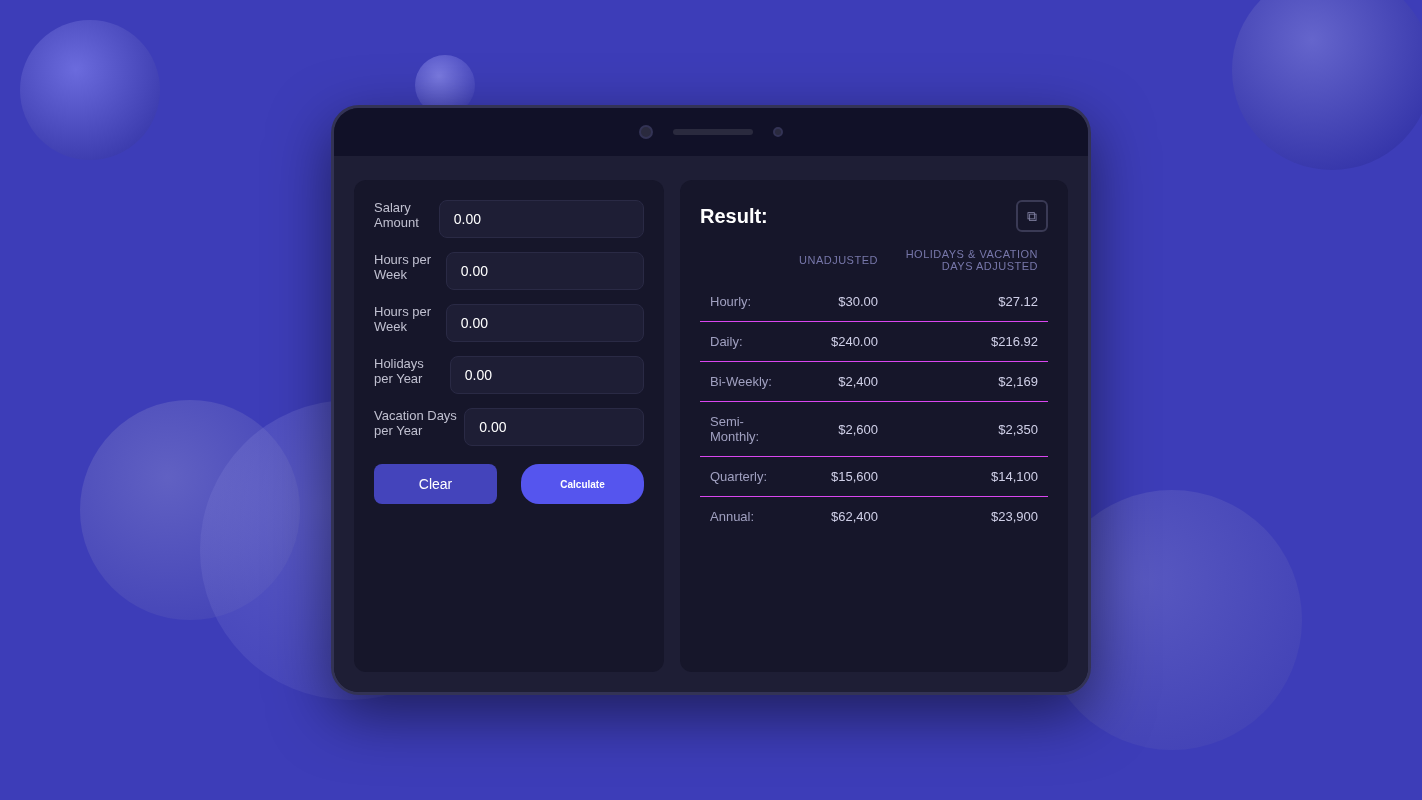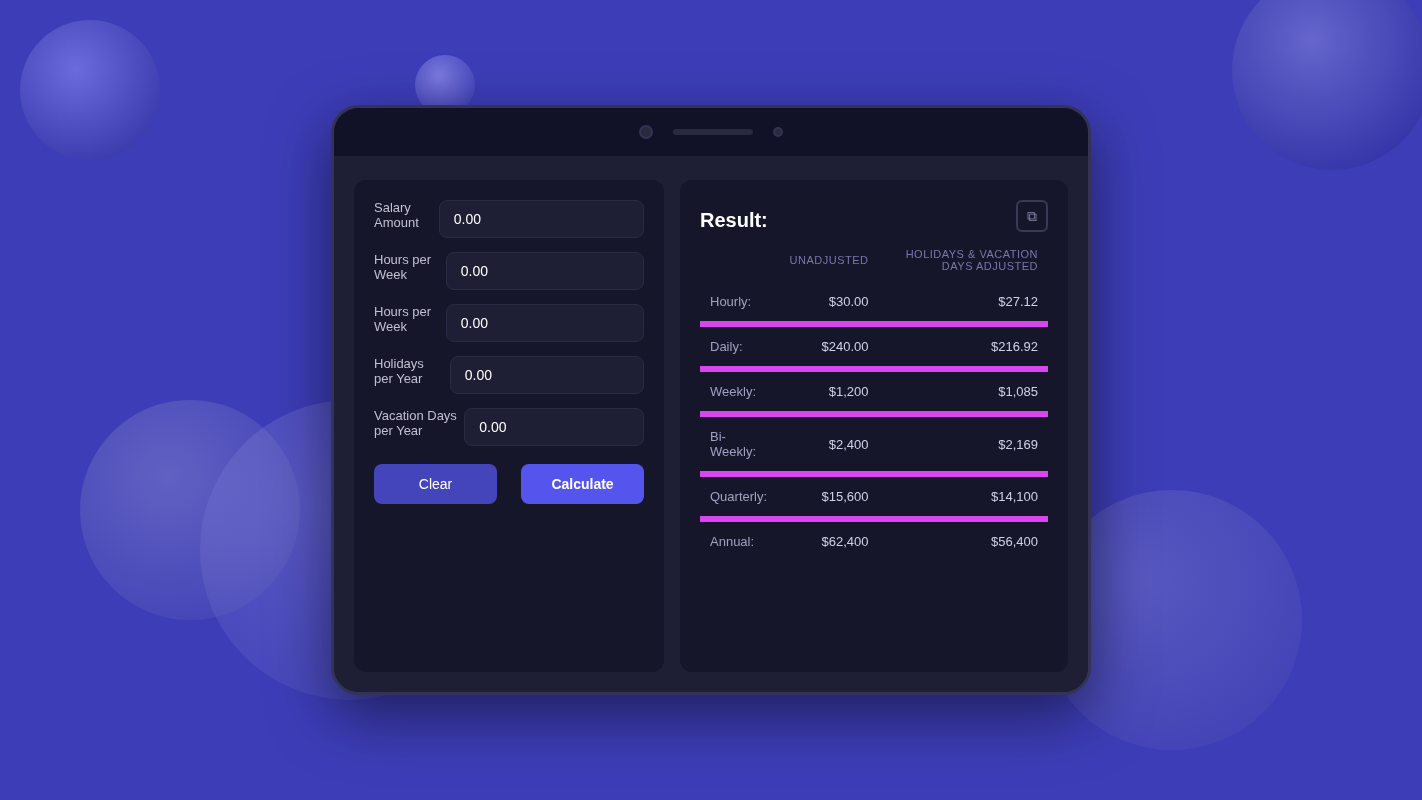--- a/index.html
+++ b/index.html
@@ -201,41 +201,41 @@
       font-size: 14px;
       font-weight: 500;
       cursor: pointer;
     }
 
     .btn-calculate {
       flex: 1;
       padding: 12px;
       background: #5555ee;
       border: none;
-      border-radius: 8px;
+      border-radius: 18px;
       color: #fff;
-      font-size: 14px;
+      font-size: 10px;
       font-weight: 600;
       cursor: pointer;
     }
 
     
     .right-panel {
       background: #16162a;
       border-radius: 12px;
       padding: 20px;
       flex: 1;
       display: flex;
       flex-direction: column;
       overflow: hidden;
     }
 
     .result-header {
       display: flex;
-      align-items: flex-end;
+      align-items: center;
       justify-content: space-between;
       margin-bottom: 16px;
       gap: 20px;
     }
 
     .result-title {
       font-size: 20px;
       font-weight: 600;
       color: #fff;
     }
@@ -281,21 +281,21 @@
 
     .result-table td:first-child {
       color: #a0a0c0;
     }
 
     .result-table td:not(:first-child) {
       text-align: right;
     }
 
     .result-table tr {
-      border-bottom: 6px solid #d946ef;
+      border-bottom: 1px solid #d946ef;
     }
 
     .result-table tr:last-child {
       border-bottom: none;
     }
 
     .result-table thead tr {
       border-bottom: 1px solid #2a2a40;
       margin-top: 32px;
     }
@@ -383,38 +383,38 @@
       <td>Hourly:</td>
       <td>$30.00</td>
       <td>$27.12</td>
     </tr>
             <tr>
       <td>Daily:</td>
       <td>$240.00</td>
       <td>$216.92</td>
     </tr>
             <tr>
-      <td>Weekly:</td>
-      <td>$1,200</td>
-      <td>$1,085</td>
-    </tr>
-            <tr>
       <td>Bi-Weekly:</td>
       <td>$2,400</td>
       <td>$2,169</td>
+    </tr>
+            <tr>
+      <td>Semi-Monthly:</td>
+      <td>$2,600</td>
+      <td>$2,350</td>
     </tr>
             <tr>
       <td>Quarterly:</td>
       <td>$15,600</td>
       <td>$14,100</td>
     </tr>
             <tr>
       <td>Annual:</td>
       <td>$62,400</td>
-      <td>$56,400</td>
+      <td>$23,900</td>
     </tr>
           </tbody>
       </table>
 
     </div>
 
   </div>
 </div>
 
 </body></html>

